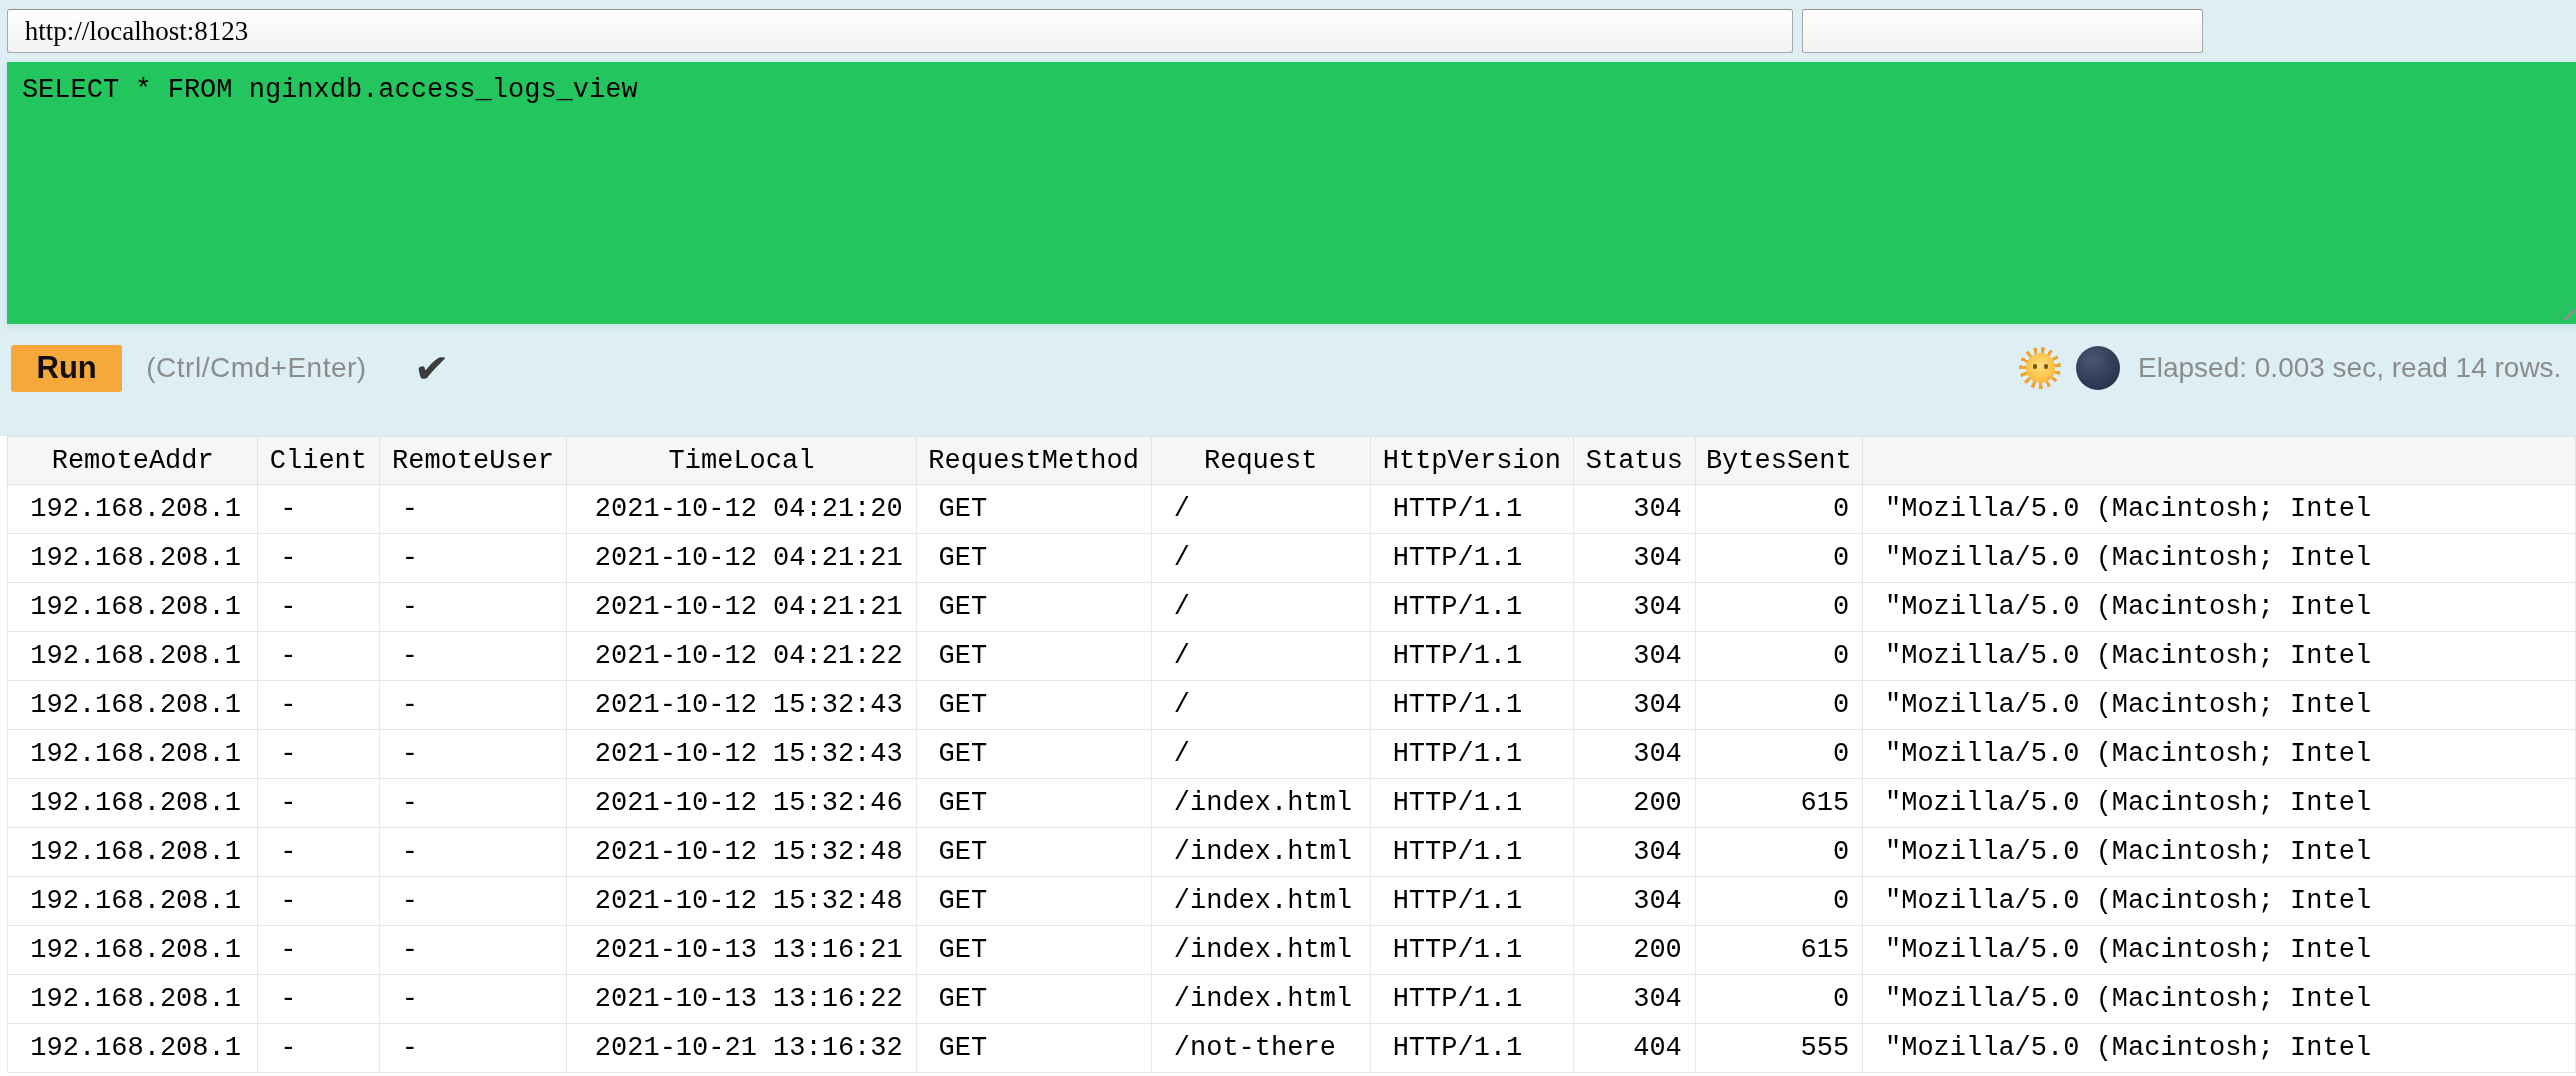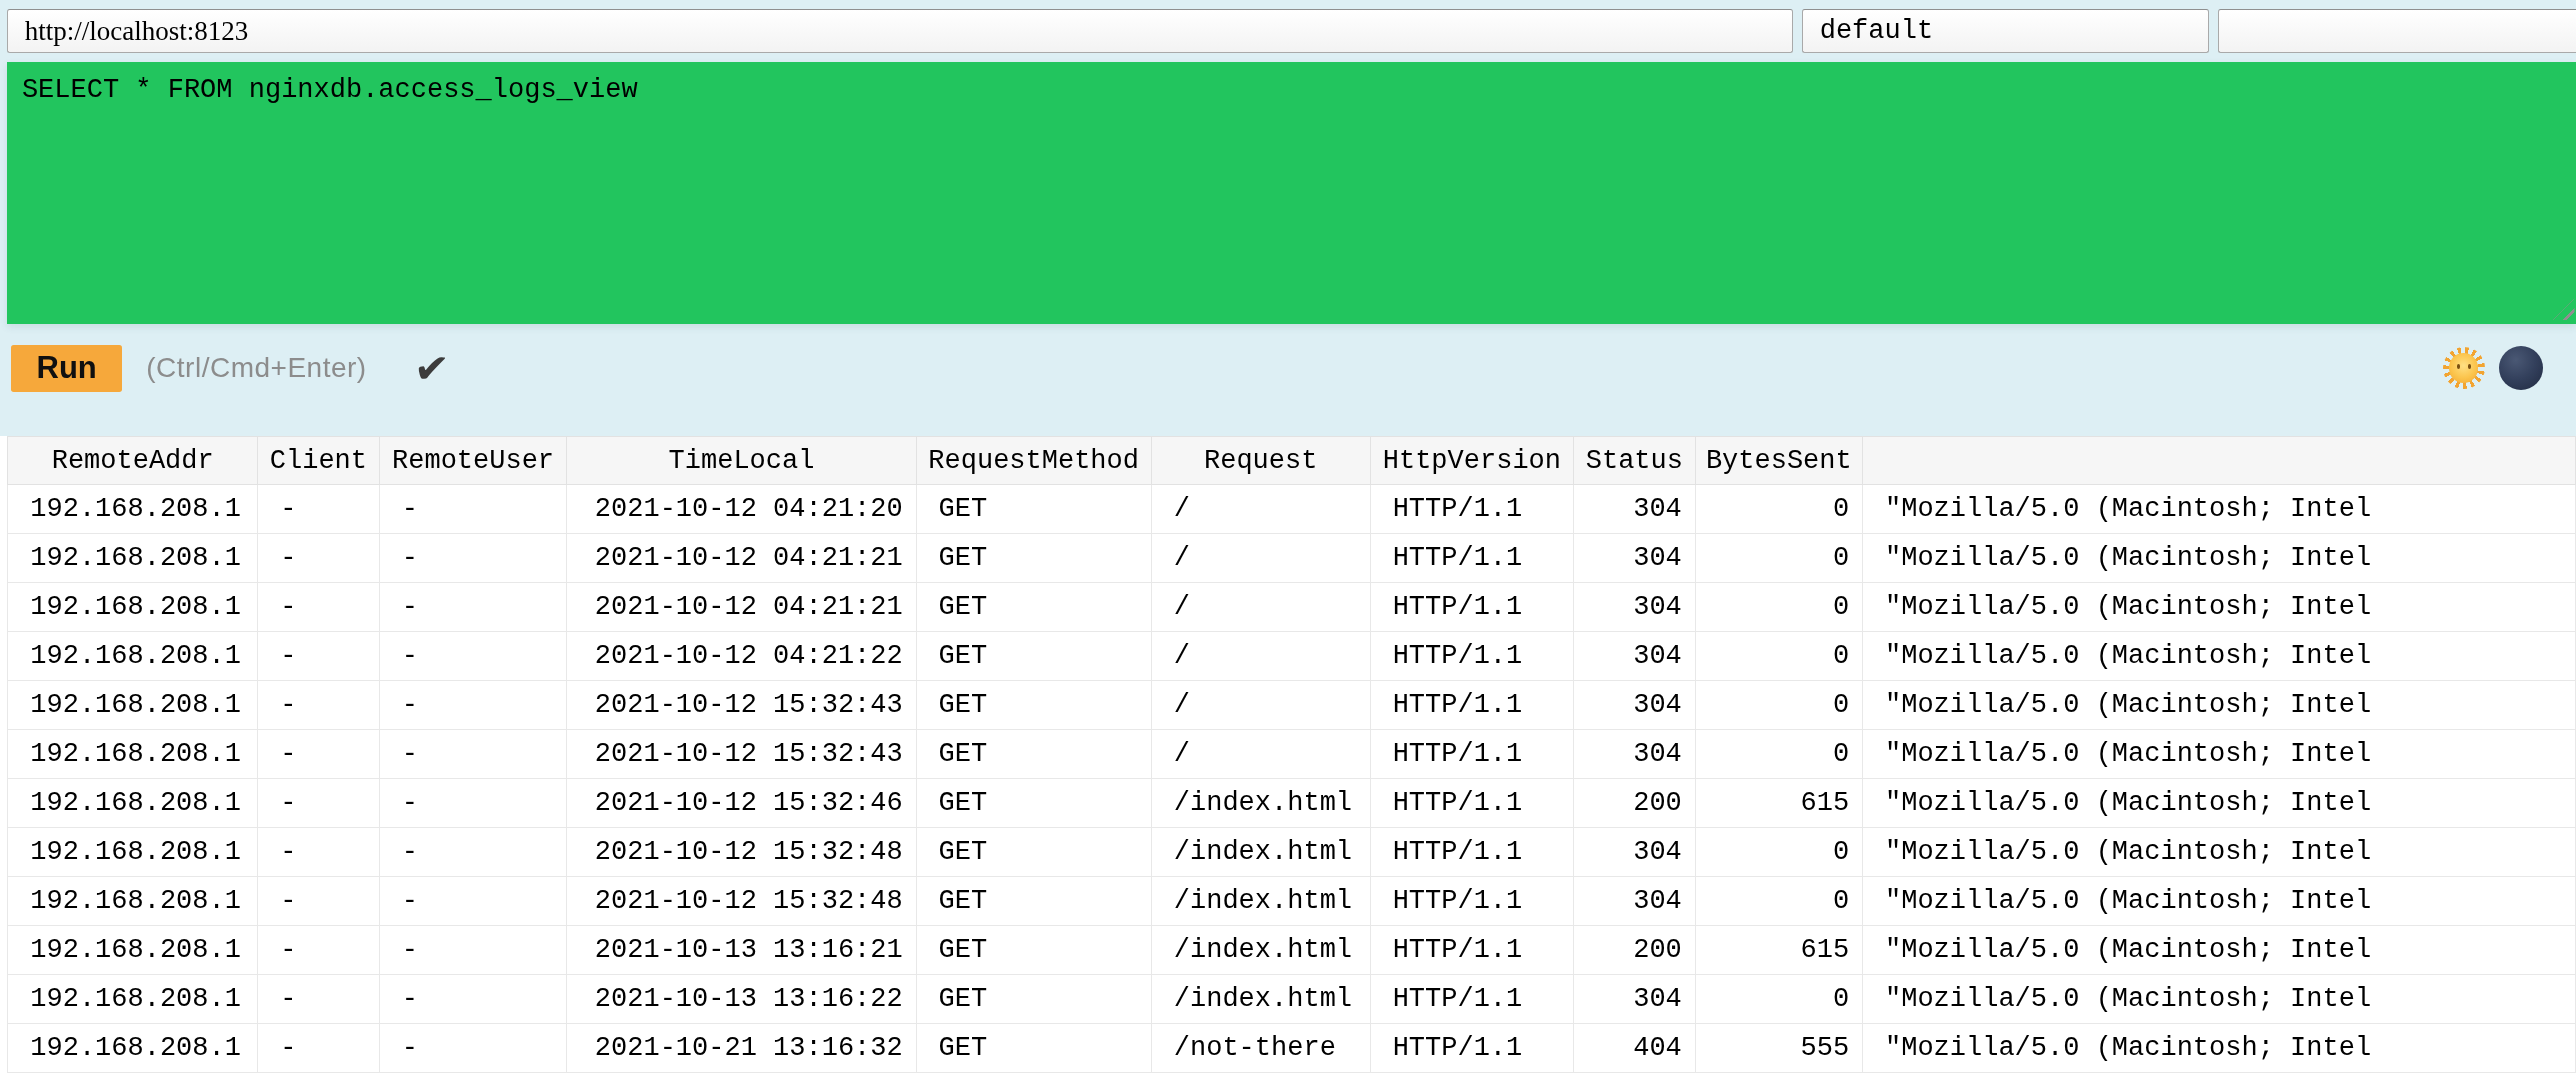--- a/index.html
+++ b/index.html
@@ -189,38 +189,38 @@
     background: #ffffff;
   }
   .results td.num { text-align: right; }
 </style>
 </head>
 <body>
 
 <div class="topsec">
   <div class="inputs-row">
     <input id="url" class="field" type="text" value="http://localhost:8123" style="">
-    <input id="user" class="field" type="text" value="default" style="">
     <input id="password" class="field" type="password" value="" style="">
   </div>
 
   <div class="qwrap">
     <textarea id="query" spellcheck="false" style="">SELECT * FROM nginxdb.access_logs_view</textarea>
     <div class="grip"></div>
   </div>
 
   <div class="runbar">
     <button class="run-btn">Run</button>
     <span class="hint">(Ctrl/Cmd+Enter)</span>
     <span class="check">✔</span>
     <span class="flex-spacer"></span>
     <span class="sun">
         <span class="sun-core"></span>
       </span>
     <span class="moon"></span>
+    <span class="stats">Elapsed: 0.003 sec, read 14 rows.</span>
   </div>
 </div>
 
 <table class="results">
   <colgroup id="cols">
       <col style="width: 260px;">
       <col style="width: 137px;">
       <col style="width: 208px;">
       <col style="width: 365px;">
       <col style="width: 252px;">

